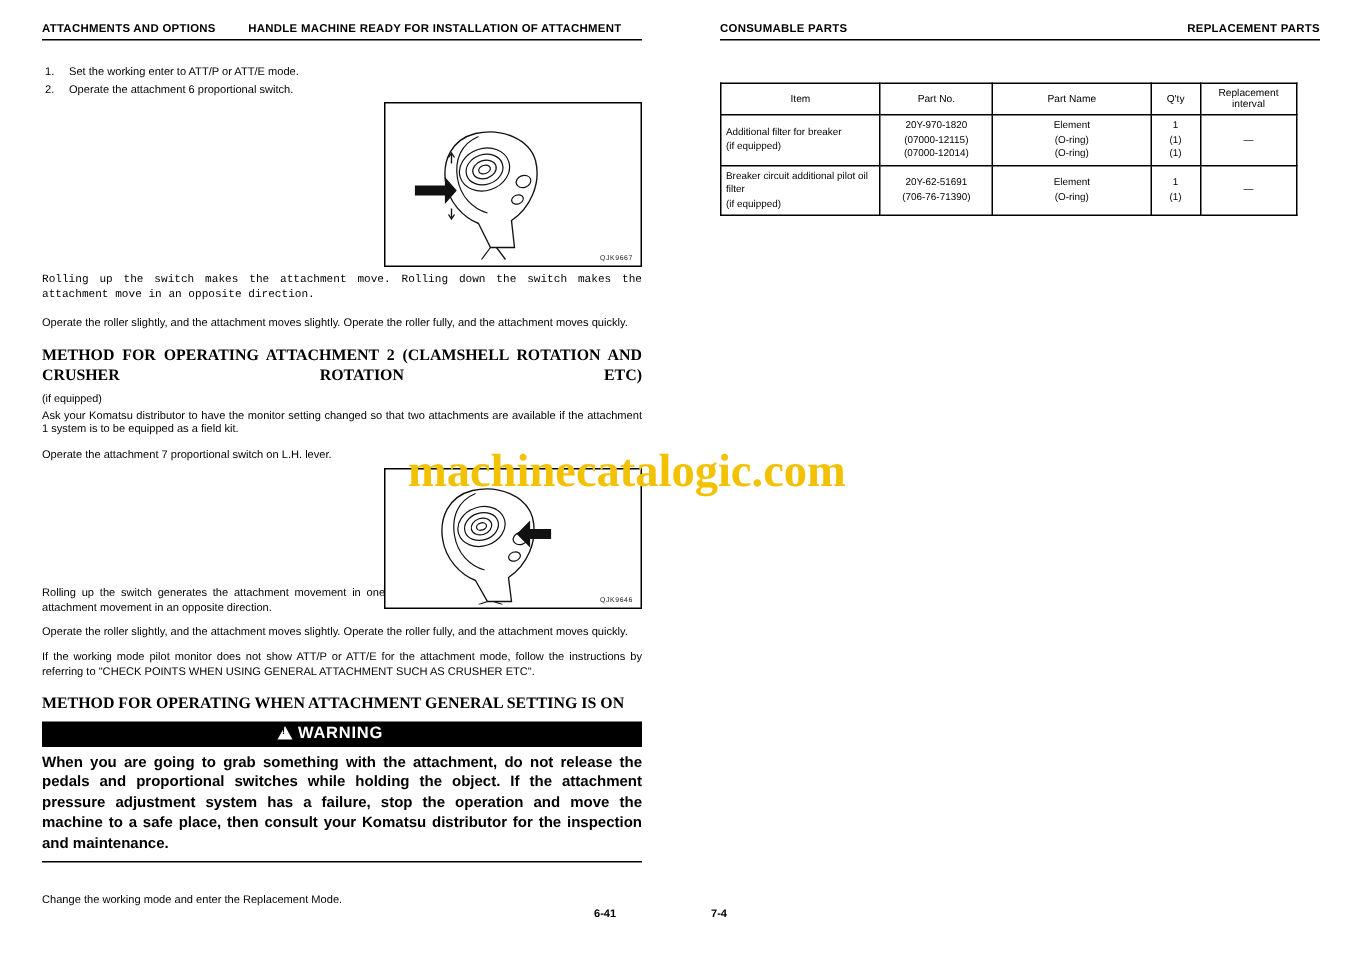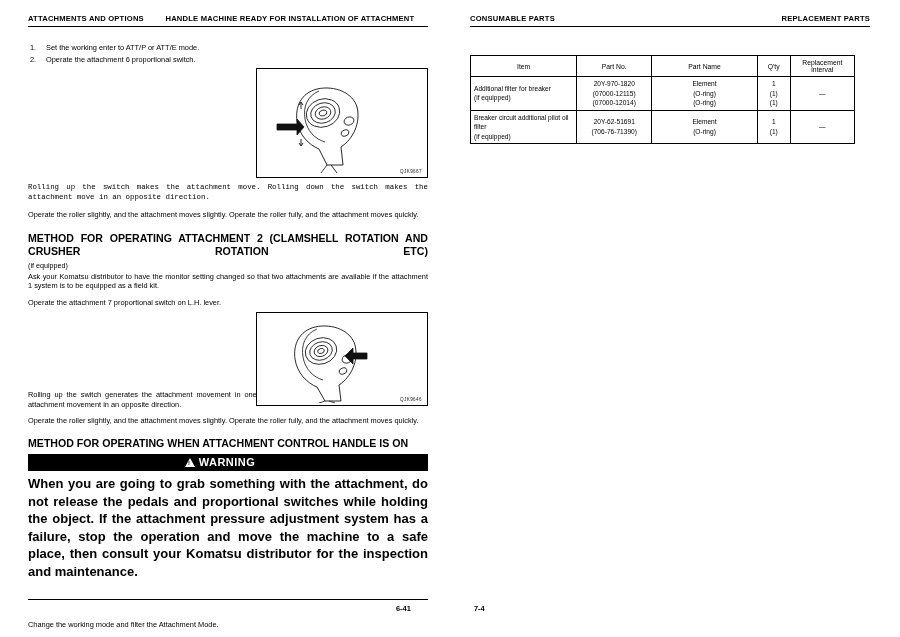--- a/index.html
+++ b/index.html
@@ -24,21 +24,21 @@
   
   .left-page {
     position: absolute;
     left: 28px;
     top: 14px;
     width: 400px;
     height: 610px;
   }
   .right-page {
     position: absolute;
-    left: 470px;
+    left: 480px;
     top: 14px;
     width: 400px;
     height: 610px;
   }
   .hdr {
     font-size: 7.6px;
     font-weight: bold;
     letter-spacing: 0.2px;
     display: flex;
     justify-content: space-between;
@@ -71,20 +71,21 @@
     position: absolute;
     left: 2px;
     top: 0;
   }
   .section-head {
     font-size: 10.6px;
     font-weight: bold;
     line-height: 1.22;
     text-align: justify;
     margin-top: 12px;
+    font-family: Liberation Serif, serif;
   }
   .section-head.stretch {
     text-align: justify;
     text-align-last: justify;
   }
   .subnote {
     font-size: 7.2px;
     margin-top: 3px;
   }
   .remark {
@@ -148,26 +149,26 @@
     content: "!";
     position: absolute;
     left: -1.6px;
     top: 1.5px;
     color: #000;
     font-size: 6px;
     font-weight: bold;
     line-height: 7px;
   }
   .warning-body {
-    font-size: 13px;
+    font-size: 10px;
     font-weight: bold;
     line-height: 1.35;
     text-align: justify;
     border-bottom: 1px solid #000;
-    padding-bottom: 19px;
+    padding-bottom: 5px;
   }
 
   
   table.parts {
     border-collapse: collapse;
     width: 385px;
     margin-top: 28px;
     font-size: 6.6px;
   }
   table.parts th, table.parts td {
@@ -287,29 +288,30 @@
         </g>
         <g fill="#111" stroke="#111" stroke-width="0.8">
           <path d="M110 40 L96 40 L96 35 L88 43 L96 51 L96 46 L110 46 Z"></path>
         </g>
       </svg>
       <div class="code">QJK9646</div>
     </div>
 
     <div class="body-text" style="margin-top:82px;">Rolling up the switch generates the attachment movement in one direction. Rolling down the switch generates the attachment movement in an opposite direction.</div>
     <div class="body-text para">Operate the roller slightly, and the attachment moves slightly. Operate the roller fully, and the attachment moves quickly.</div>
-
-    <div class="section-head" style="margin-top:11px;">METHOD FOR OPERATING WHEN ATTACHMENT CONTROL HANDLE IS ON</div>
+    <div class="body-text para">If the working mode pilot monitor does not show ATT/P or ATT/E for the attachment mode, follow the instructions by referring to "CHECK POINTS WHEN USING GENERAL ATTACHMENT SUCH AS CRUSHER ETC".</div>
+
+    <div class="section-head" style="margin-top:11px;">METHOD FOR OPERATING WHEN ATTACHMENT GENERAL SETTING IS ON</div>
 
     <div class="warning-bar">
       <span class="warn-tri"></span><span>WARNING</span>
     </div>
     <div class="warning-body" style="margin-top:4px;">When you are going to grab something with the attachment, do not release the pedals and proportional switches while holding the object. If the attachment pressure adjustment system has a failure, stop the operation and move the machine to a safe place, then consult your Komatsu distributor for the inspection and maintenance.</div>
 
-    <div class="body-text" style="margin-top:20px;">Change the working mode and filter the Attachment Mode.</div>
+    <div class="body-text" style="margin-top:20px;">Change the working mode and enter the Replacement Mode.</div>
   </div>
 
   <div class="right-page">
     <div class="hdr">
       <span class="hdr-left">CONSUMABLE PARTS</span>
       <span class="hdr-right">REPLACEMENT PARTS</span>
     </div>
 
     <table class="parts">
       <thead>
@@ -363,13 +365,14 @@
           </td>
           <td class="c">—</td>
         </tr>
       </tbody>
     </table>
   </div>
 
   <div class="pagenum left">6-41</div>
   <div class="pagenum right">7-4</div>
 
+  <div class="watermark">machinecatalogic.com</div>
 </div>
 
 </body></html>

